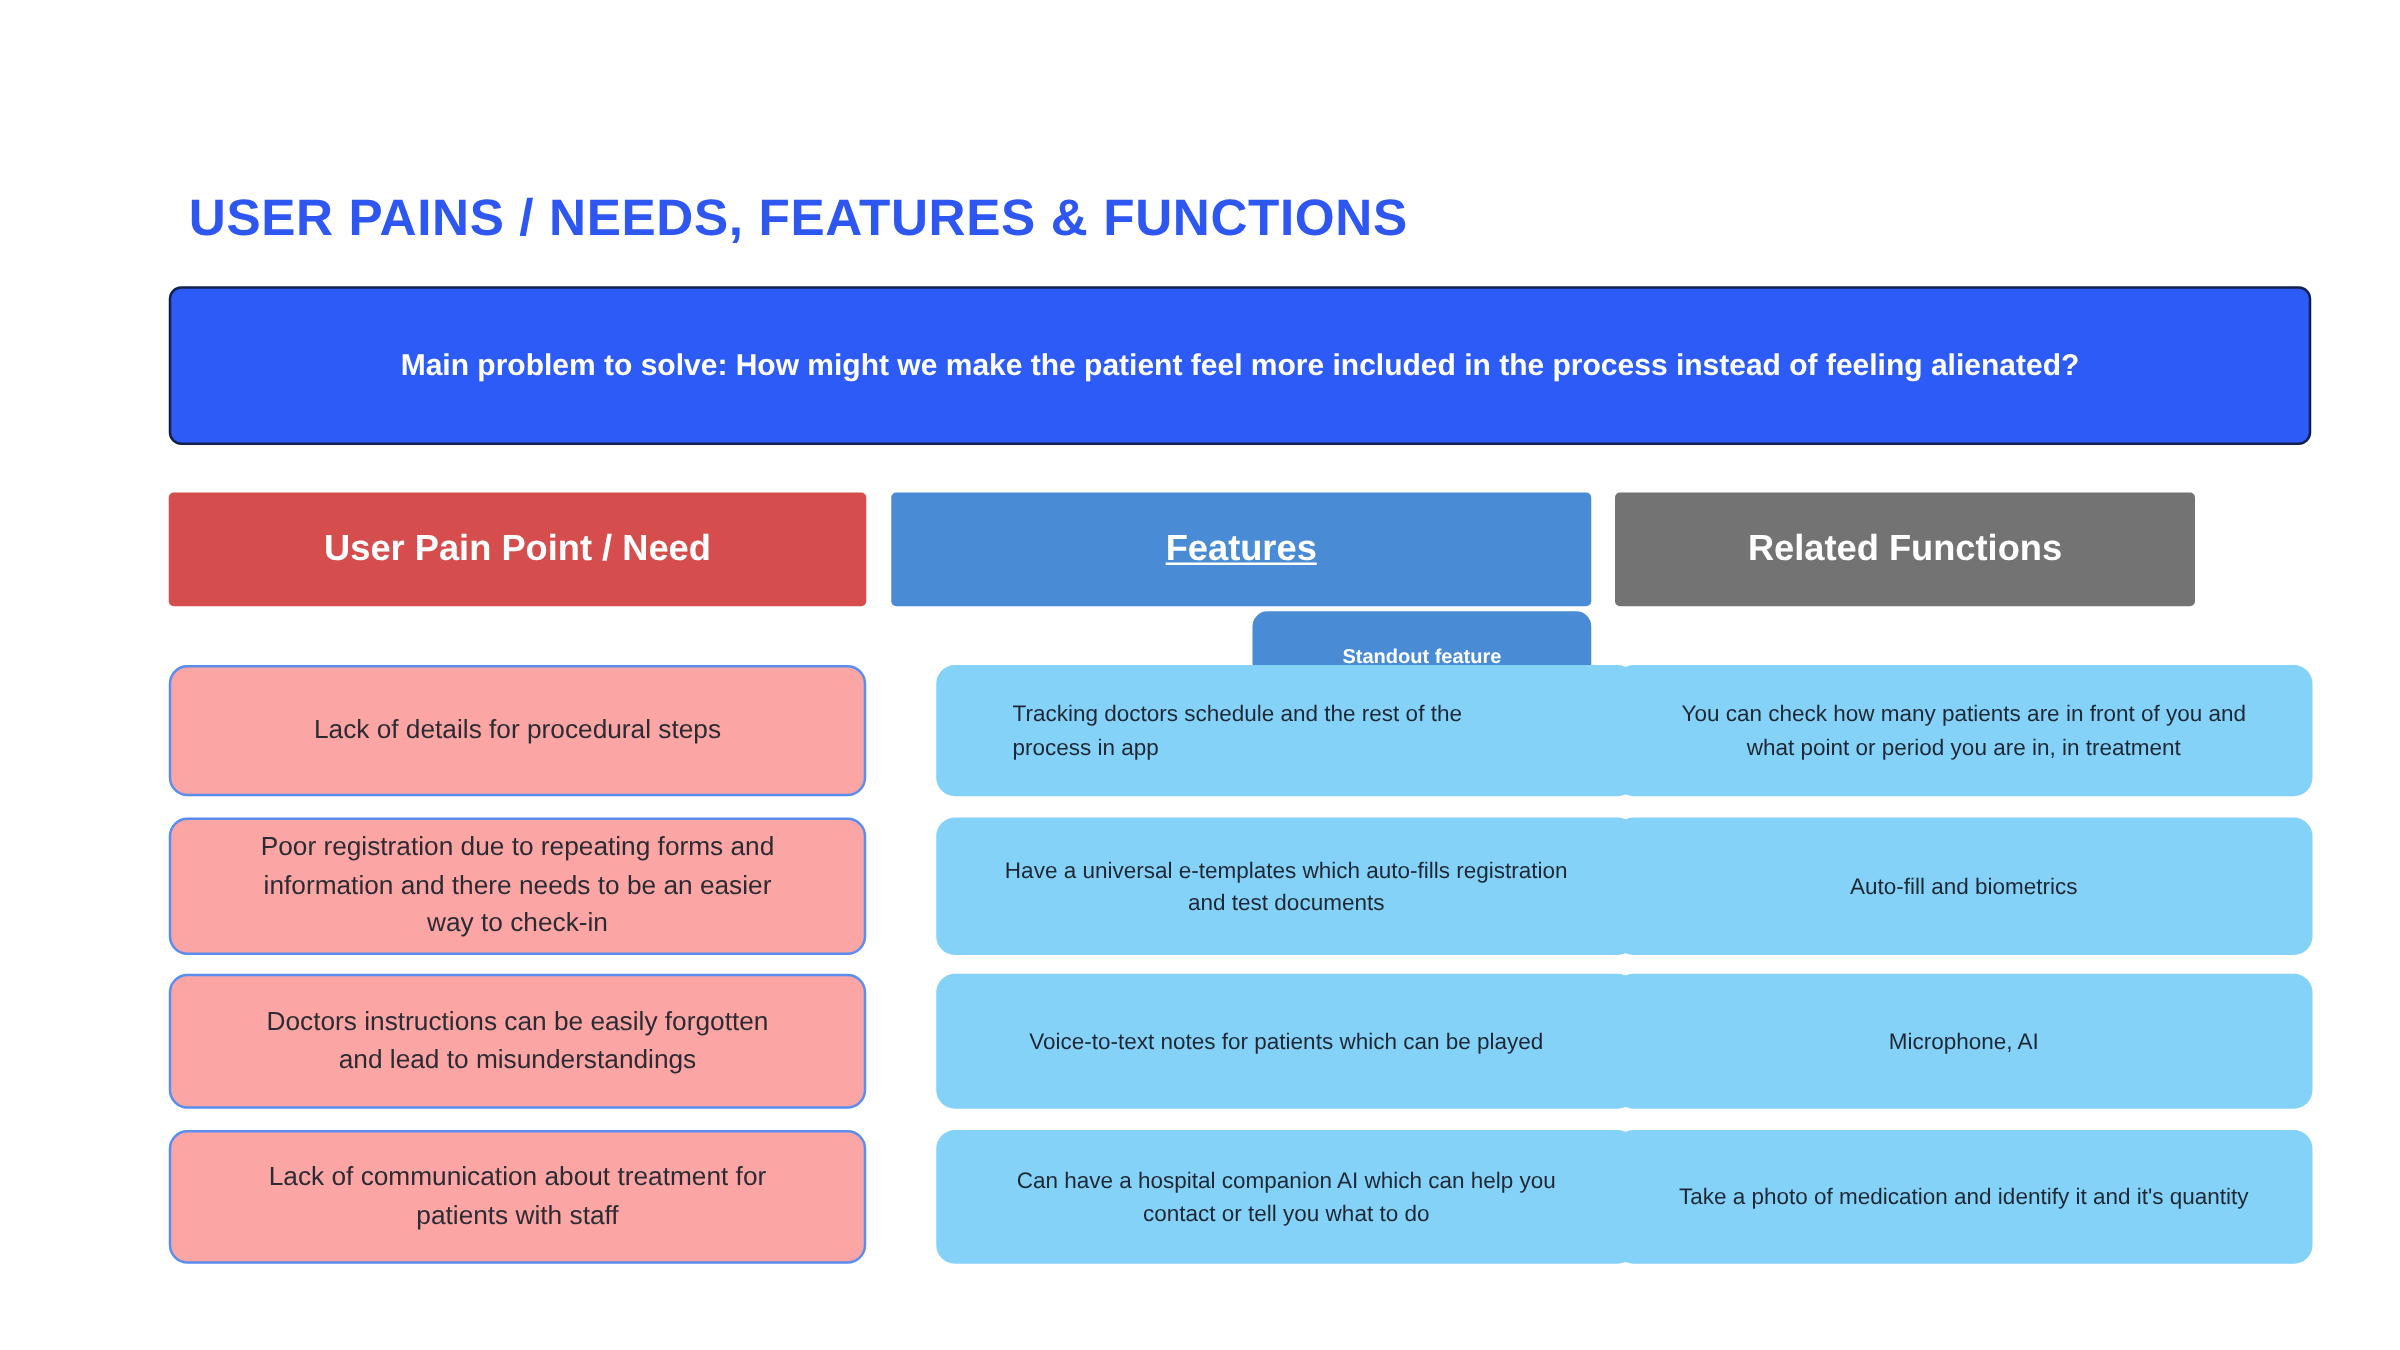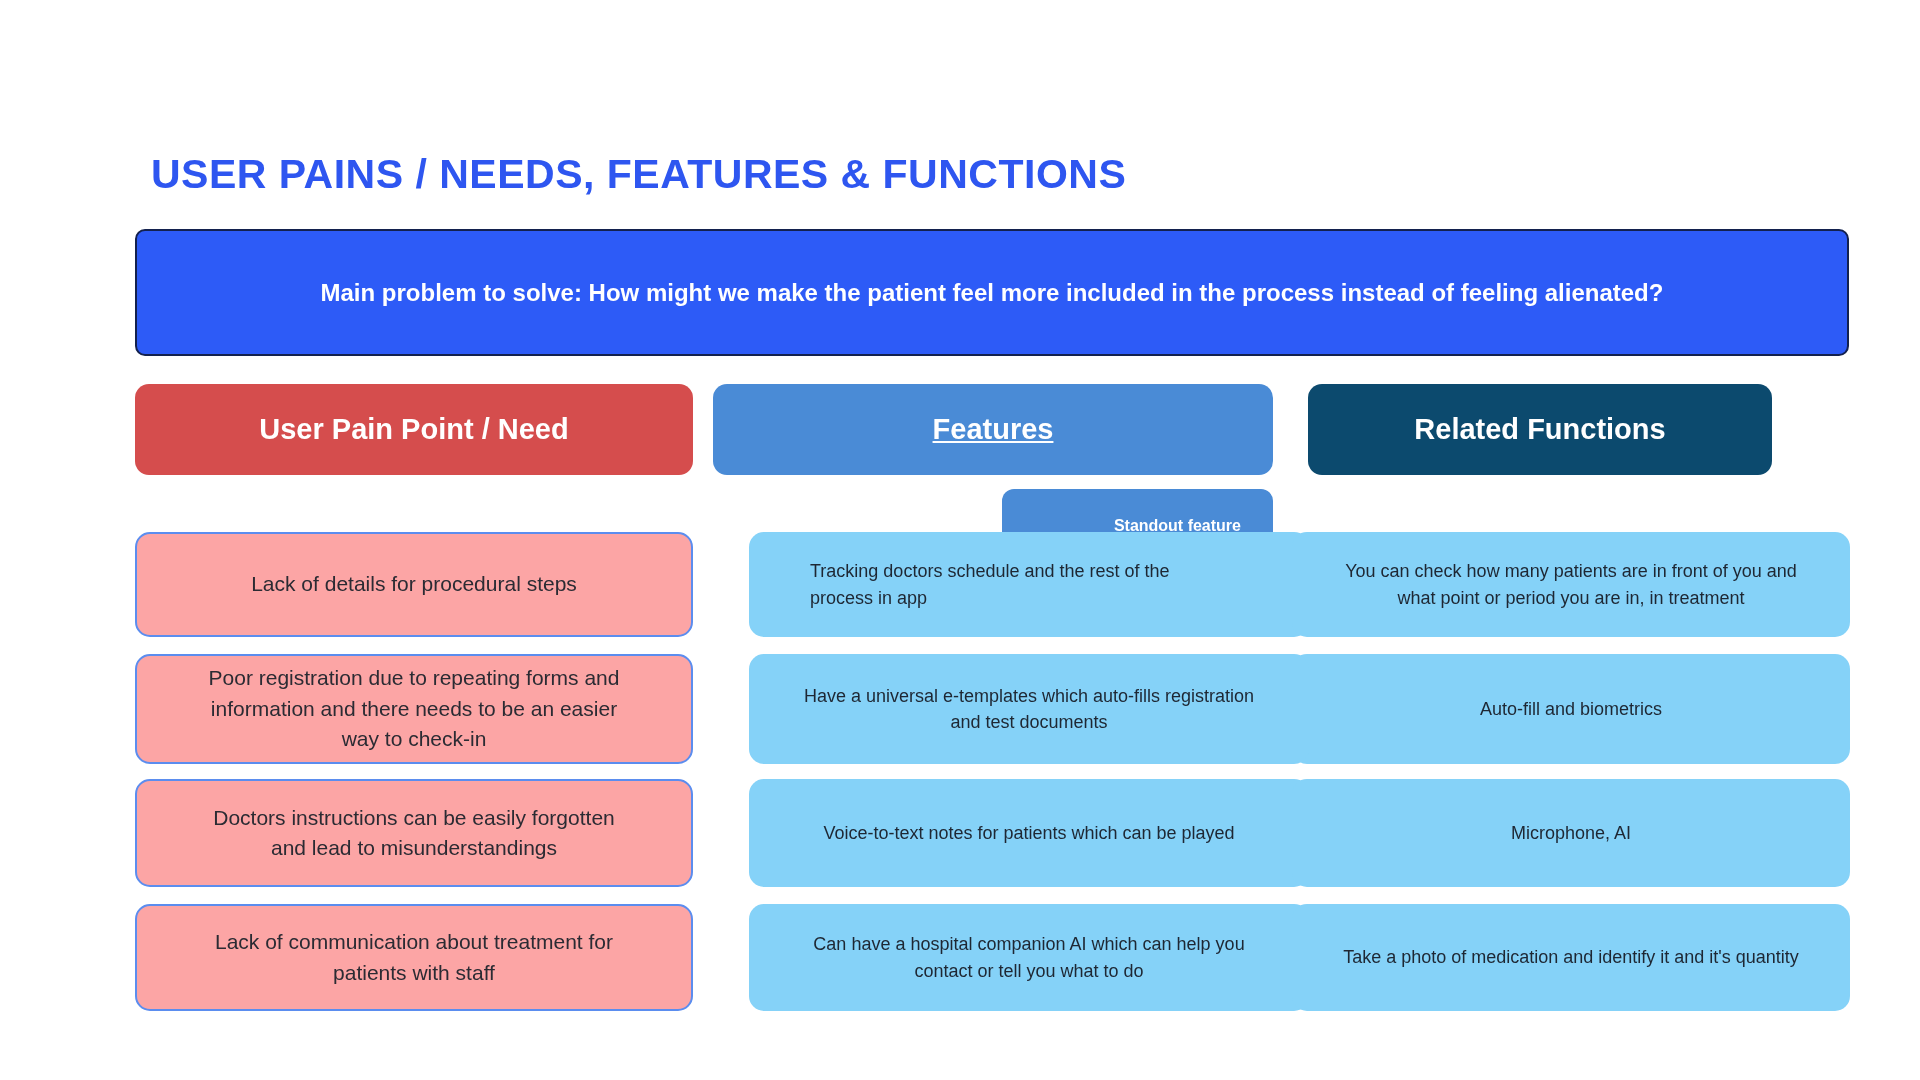--- a/index.html
+++ b/index.html
@@ -37,44 +37,44 @@
   }
   .banner span {
     color: #ffffff;
     font-weight: 700;
     font-size: 24px;
     text-align: center;
     padding: 0 40px;
   }
   .col-header {
     position: absolute;
-    top: 352px;
+    top: 362px;
     height: 91px;
-    border-radius: 14px;
+    border-radius: 4px;
     display: flex;
     align-items: center;
     justify-content: center;
     color: #ffffff;
     font-weight: 700;
     font-size: 29px;
   }
   .col-header.pain { left: 103px; width: 558px; background: #D54D4D; }
   .col-header.features { left: 681px; width: 560px; background: #4A8BD6; text-decoration: underline; }
-  .col-header.functions { left: 1260px; width: 464px; background: #0c4a6e; margin-left: 16px; }
+  .col-header.functions { left: 1260px; width: 464px; background: #737373; }
   .standout-tab {
     position: absolute;
     left: 970px;
     top: 457px;
     width: 271px;
     height: 50px;
     background: #4A8BD6;
     border-radius: 12px 12px 0 0;
     display: flex;
     align-items: flex-start;
-    justify-content: flex-end;
+    justify-content: center;
     padding-top: 12px;
     color: #ffffff;
     font-weight: 700;
     font-size: 16px;
     z-index: 0;
   }
   .row-box {
     position: absolute;
     border-radius: 15px;
     display: flex;

